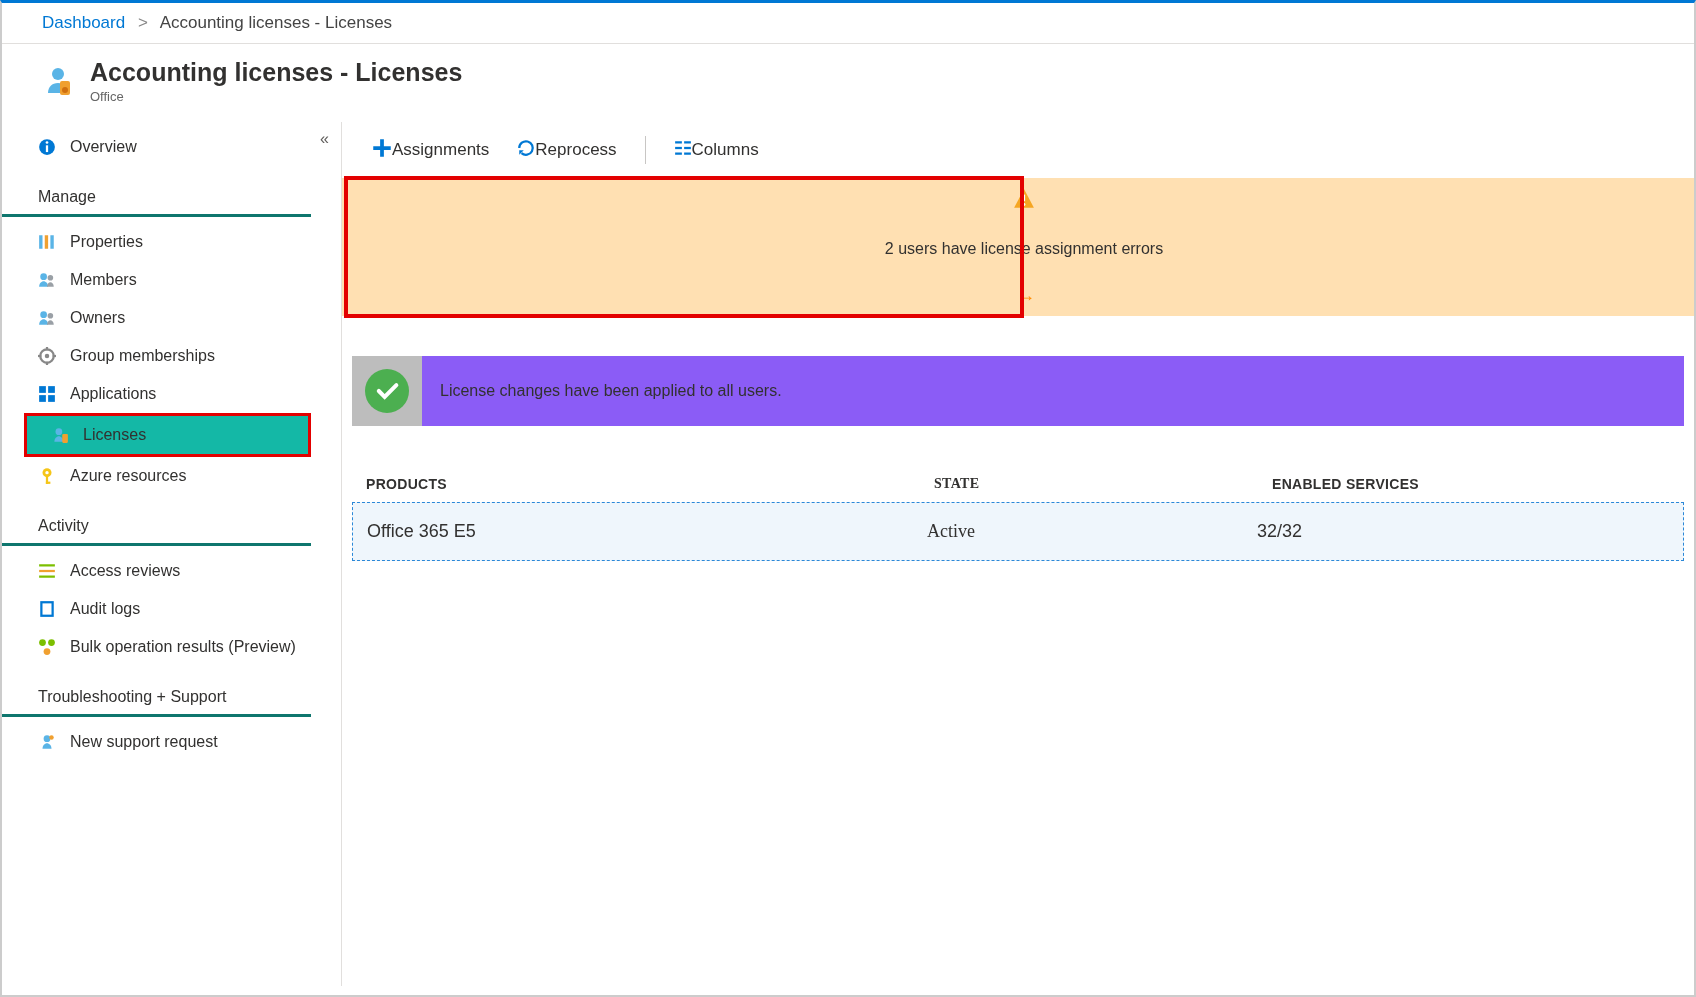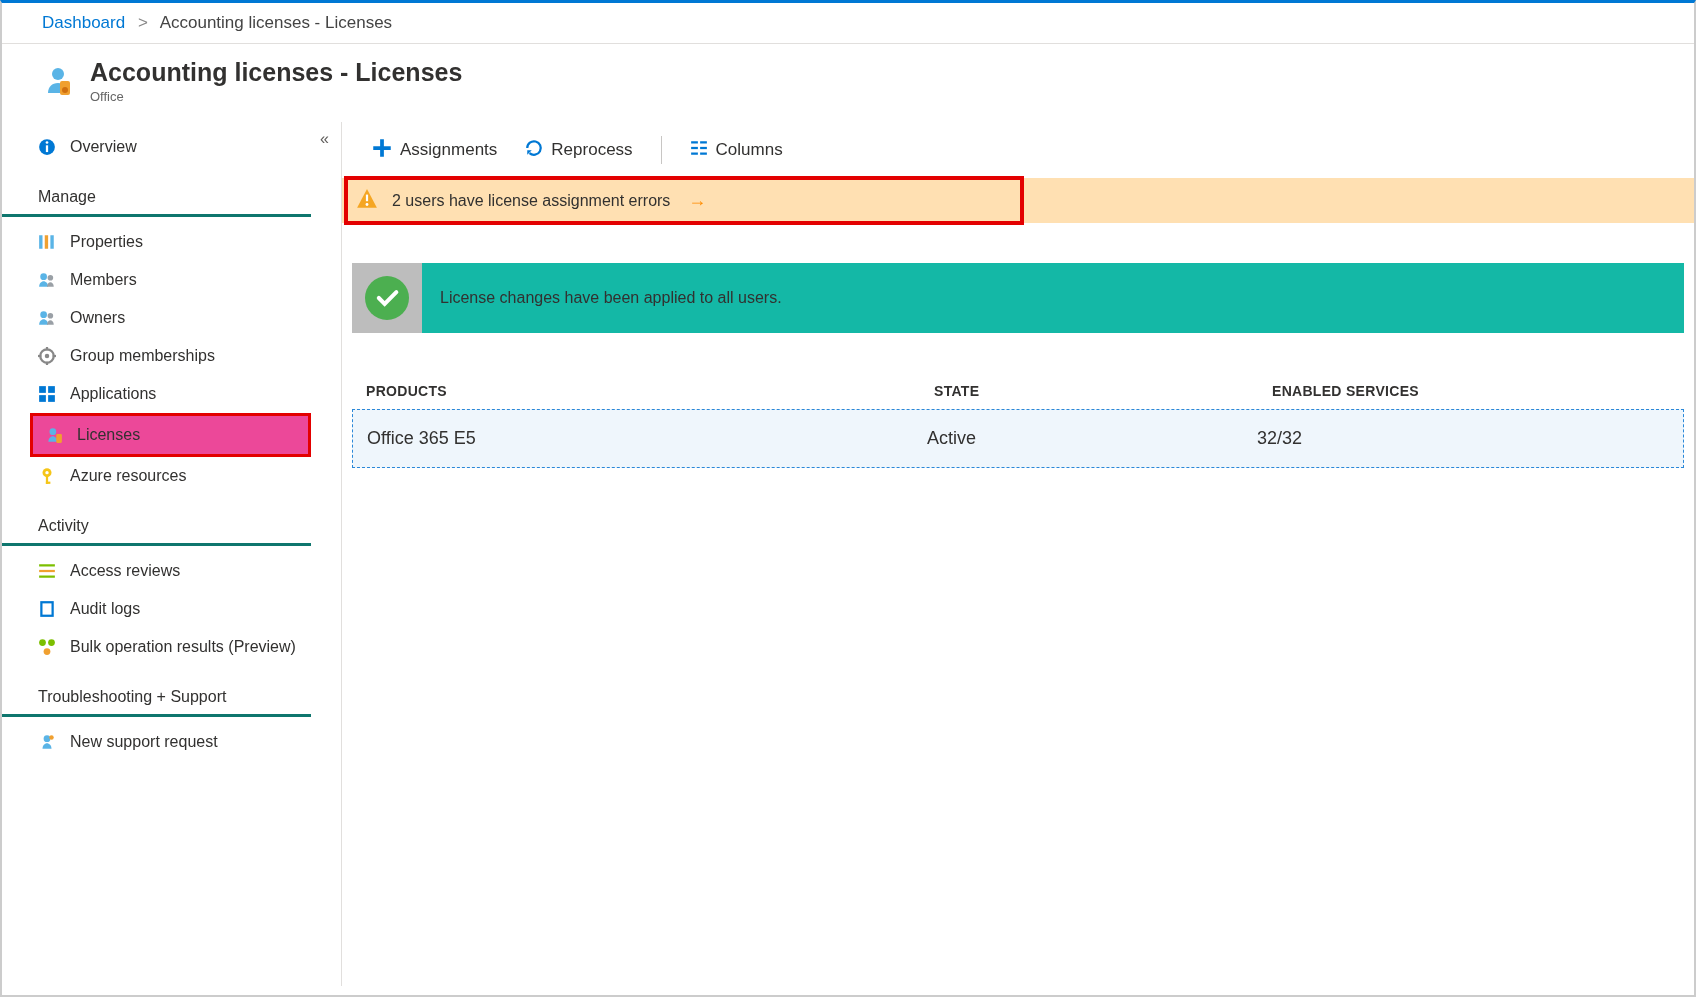--- a/index.html
+++ b/index.html
@@ -49,70 +49,71 @@
   .sb-item {
     display: flex;
     align-items: flex-start;
     gap: 14px;
     padding: 10px 28px 10px 36px;
     font-size: 16px;
     color: #323130;
     cursor: pointer;
   }
   .sb-item.selected {
-    background: #ec4899;
+    background: #14b8a6;
     border: 3px solid #e30000;
-    margin-left: 28px;
+    margin-left: 22px;
     margin-right: 30px;
-    padding-left: 12px;
+    padding-left: 24px;
   }
   .sb-group {
     padding: 22px 28px 8px 36px;
     font-size: 16px;
     font-weight: 400;
     color: #323130;
     border-bottom: 3px solid #0f766e;
     margin-bottom: 6px;
     margin-right: 30px;
   }
   .sb-icon { width: 18px; height: 18px; display: inline-flex; align-items: center; justify-content: center; flex-shrink: 0; }
   .main { flex: 1; display: flex; flex-direction: column; }
   .toolbar {
     display: flex;
     align-items: center;
     gap: 28px;
     padding: 14px 30px;
     font-size: 17px;
     color: #323130;
   }
-  .toolbar .tb-btn { display: flex; align-items: center; gap: 8px; cursor: pointer; justify-content: center; }
+  .toolbar .tb-btn { display: flex; align-items: center; cursor: pointer; justify-content: center; }
   .toolbar .tb-sep { width: 1px; height: 28px; background: #c8c6c4; }
   .warn-banner {
     background: #ffe0b2;
     padding: 10px 2px 10px 14px;
     display: flex;
     align-items: center;
-    gap: 14px;
+    gap: 27px;
     position: relative;
+    flex-direction: column;
   }
   .warn-highlight {
     border: 4px solid #e30000;
     position: absolute;
     left: 2px; top: -2px; bottom: -2px;
     width: 680px;
     pointer-events: none;
   }
   .warn-banner .msg { font-size: 16px; color: #323130; }
   .warn-banner .arrow { color: #ff8c00; font-size: 18px; margin-left: 4px; }
   .notice-box {
     display: flex;
     align-items: center;
     gap: 18px;
     margin: 40px 10px 0 10px;
-    background: #14b8a6;
+    background: #8b5cf6;
     min-height: 70px;
   }
   .notice-box .check-wrap {
     background: #bdbdbd;
     width: 70px; height: 70px;
     display: flex; align-items: center; justify-content: center;
   }
   .check-circle {
     width: 44px; height: 44px; border-radius: 50%;
     background: #4caf50; display: flex; align-items: center; justify-content: center;
@@ -124,21 +125,21 @@
   .thead {
     display: flex;
     padding: 10px 14px;
     font-size: 14px;
     font-weight: 700;
     color: #323130;
     letter-spacing: 0.3px;
     gap: 8px;
   }
   .col-products { flex: 0 0 560px; }
-  .col-state { flex: 0 0 330px; }
+  .col-state { flex: 0 0 330px; font-family: Liberation Serif, serif; }
   .col-services { flex: 1; }
   .trow {
     display: flex;
     padding: 18px 14px;
     font-size: 18px;
     border: 1px dashed #2b88d8;
     background: #eff6fc;
   }
 </style>
 </head>

